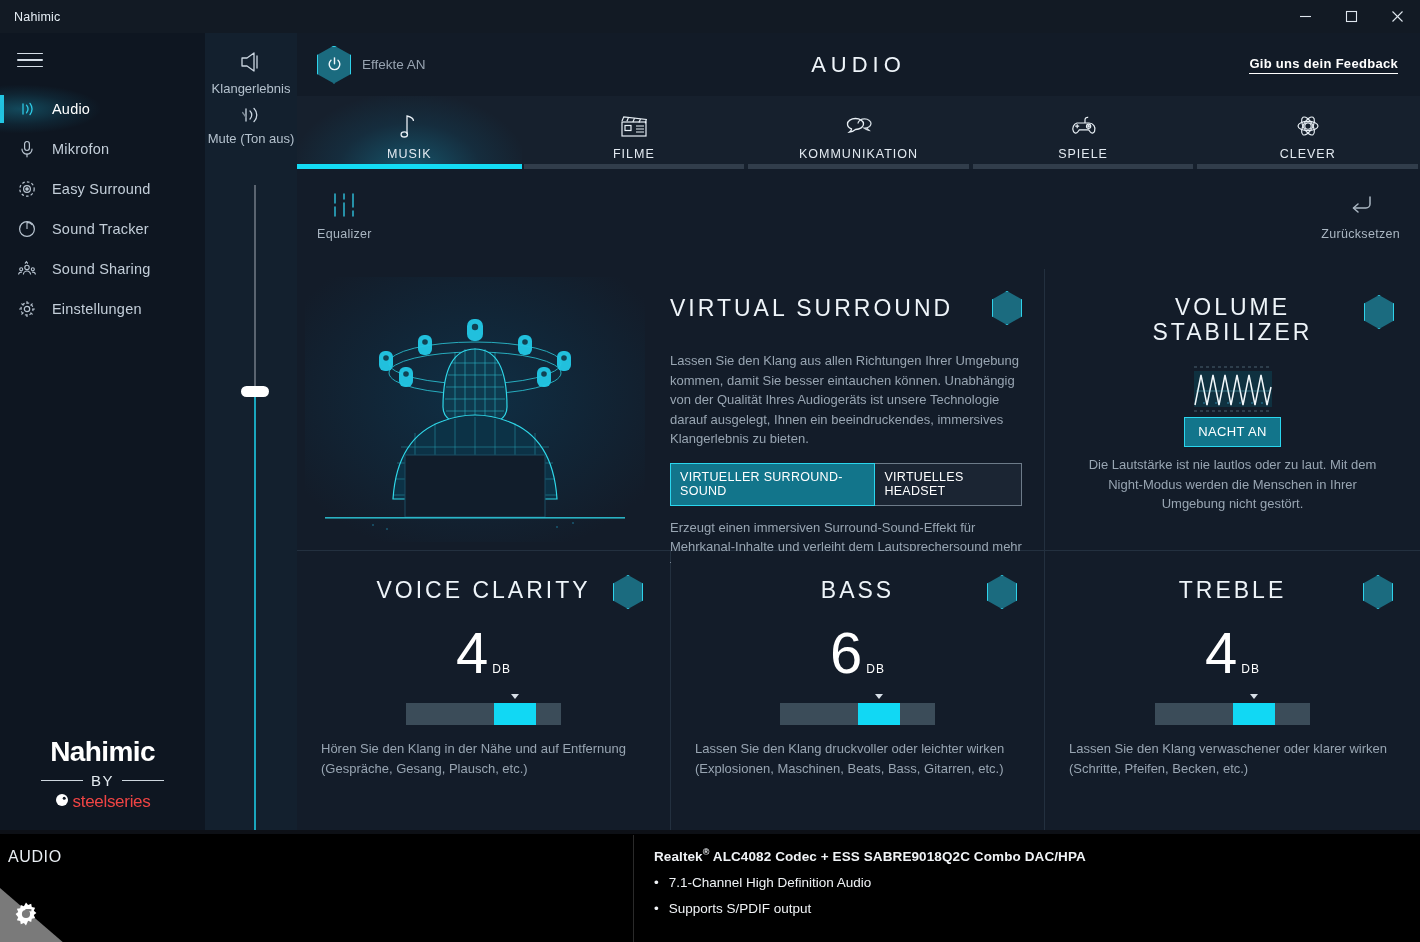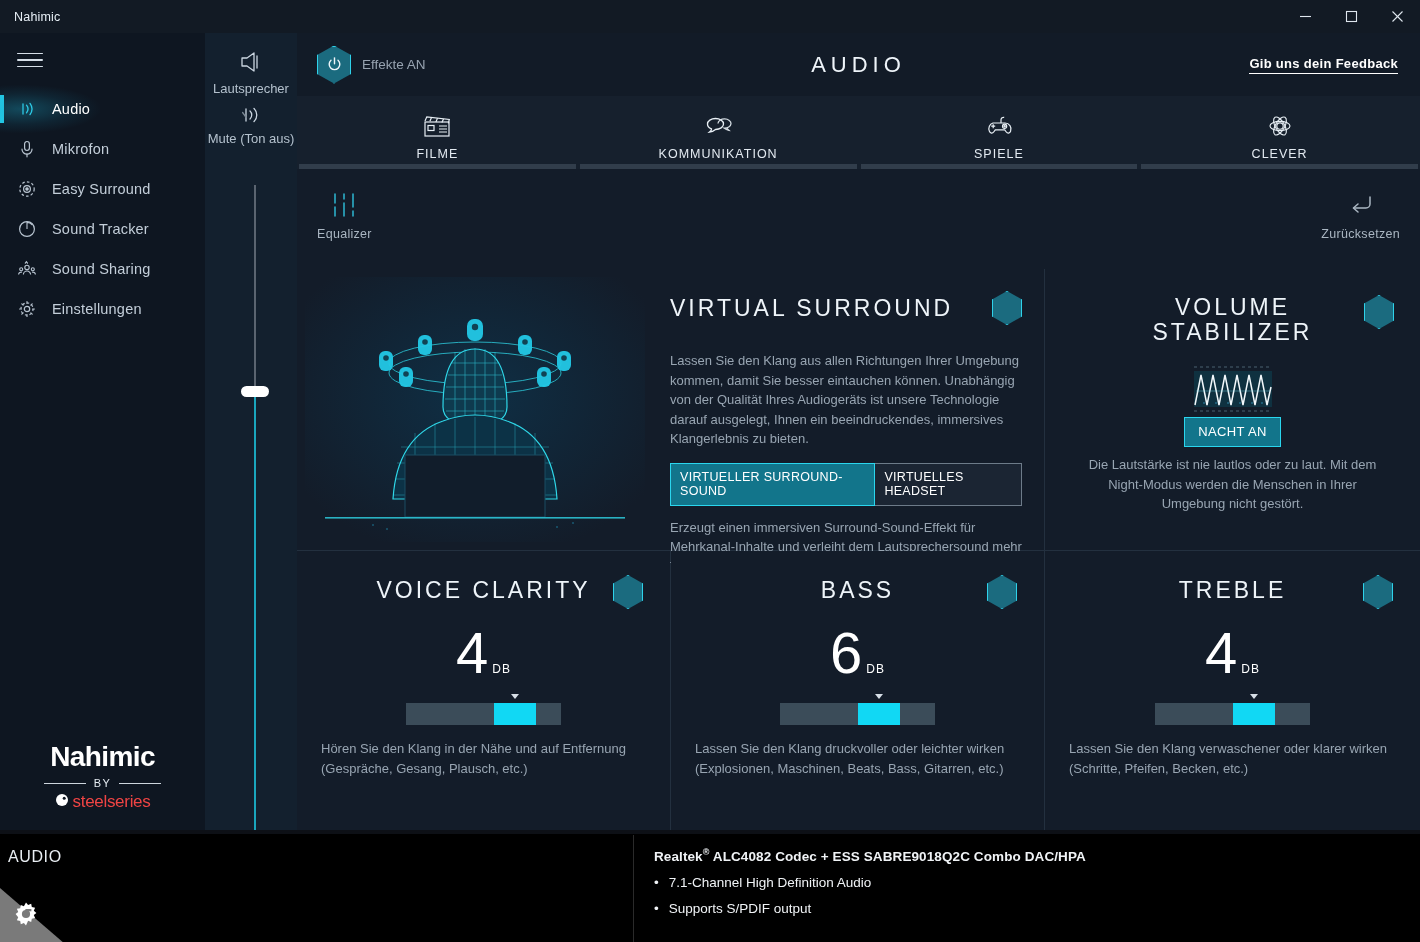--- a/index.html
+++ b/index.html
@@ -55,21 +55,21 @@
     background: radial-gradient(ellipse at 28% 50%, rgba(26,150,180,.40) 0%, rgba(20,110,140,.16) 45%, rgba(0,0,0,0) 72%);
     pointer-events: none;
   }
   .nav-label { position: relative; z-index: 2; }
 
   .brand { position: absolute; left: 0; bottom: 18px; width: 205px; text-align: center; }
   .brand-name { font-size: 28px; color: #fff; font-weight: bold; letter-spacing: -.6px; }
   .brand-sep { display: flex; align-items: center; justify-content: center;
     gap: 8px; margin-top: 4px; }
   .brand-sep .ln { height: 1px; width: 42px; background: #cdd6de; }
-  .brand-by { font-size: 11px; color: #e4ebf1; letter-spacing: 1.4px; }
+  .brand-by { font-size: 15px; color: #e4ebf1; letter-spacing: 1.4px; }
   .brand-ss { display: flex; align-items: center; justify-content: center; gap: 4px; margin-top: 3px; }
   .brand-ss-txt { font-size: 17px; color: #ef4444; letter-spacing: -.3px; }
 
   
   .rail {
     position: absolute; top: 33px; left: 205px; width: 92px; height: 797px;
     background: #13202e;
   }
   .rail-ico { width: 92px; text-align: center; color: #cbd6e1; }
   .rail-lbl { width: 92px; text-align: center; color: #b4c1cd; font-size: 13px; line-height: 16px; }
@@ -368,21 +368,21 @@
     </div>
   </div>
 
   <div class="rail">
     <div class="rail-ico" style="margin-top:14px">
       <svg width="34" height="30" viewBox="0 0 34 30" fill="none" stroke="#cbd6e1" stroke-width="1.3" stroke-linejoin="round">
         <path d="M8 11 h5 l7 -5 v18 l-7 -5 h-5 z"></path>
           <path d="M23 9 v12" stroke-linecap="round"></path>
       </svg>
     </div>
-    <div class="rail-lbl">Lautsprecher</div>
+    <div class="rail-lbl">Klangerlebnis</div>
     <div class="rail-ico" style="margin-top:6px">
       <svg width="30" height="24" viewBox="0 0 30 24" fill="none" stroke="#cbd6e1" stroke-width="1.3" stroke-linecap="round">
         <path d="M10 6 v12"></path>
           <path d="M14 8 a5.5 5.5 0 0 1 0 8"></path>
           <path d="M18 5.5 a9 9 0 0 1 0 13"></path>
         <path d="M6.6 9.5 l3.6 5" stroke="#7b8894"></path>
       </svg>
     </div>
     <div class="rail-lbl">Mute (Ton aus)</div>
     <div class="rail-track"></div>
@@ -399,20 +399,30 @@
           <path d="M6.3 5.6 a5.6 5.6 0 1 0 7.4 0"></path>
             <path d="M10 3 v6.2"></path>
         </svg>
       </div>
       <div class="head-eff">Effekte AN</div>
       <div class="head-title">AUDIO</div>
       <div class="head-fb">Gib uns dein Feedback</div>
     </div>
 
     <div class="tabs">
+      <div class="tab active">
+        <span class="tab-ico">
+          <svg width="24" height="30" viewBox="0 0 24 30" fill="none" stroke="#e8eff5" stroke-width="1.3">
+            <path d="M10 23 V5 c4 1 6.5 2.5 6.5 5"></path>
+              <ellipse cx="7.3" cy="23.4" rx="3.2" ry="2.6"></ellipse>
+          </svg>
+        </span>
+        <span class="tab-lbl">MUSIK</span>
+        <span class="bar"></span>
+      </div>
       <div class="tab">
         <span class="tab-ico">
           <svg width="34" height="30" viewBox="0 0 34 30" fill="none" stroke="#e8eff5" stroke-width="1.2">
             <rect x="5" y="11" width="24" height="14"></rect>
             <path d="M5 10 l1.8 -4.2 l22.5 2.6 l-1 4"></path>
             <path d="M11.5 6.6 l-1.6 3.6 M17.5 7.3 l-1.6 3.6 M23.5 8 l-1.6 3.6"></path>
             <path d="M19 15 h8 M19 18 h8 M19 21 h8"></path>
               <rect x="8" y="14.5" width="6" height="5"></rect>
           </svg>
         </span>

